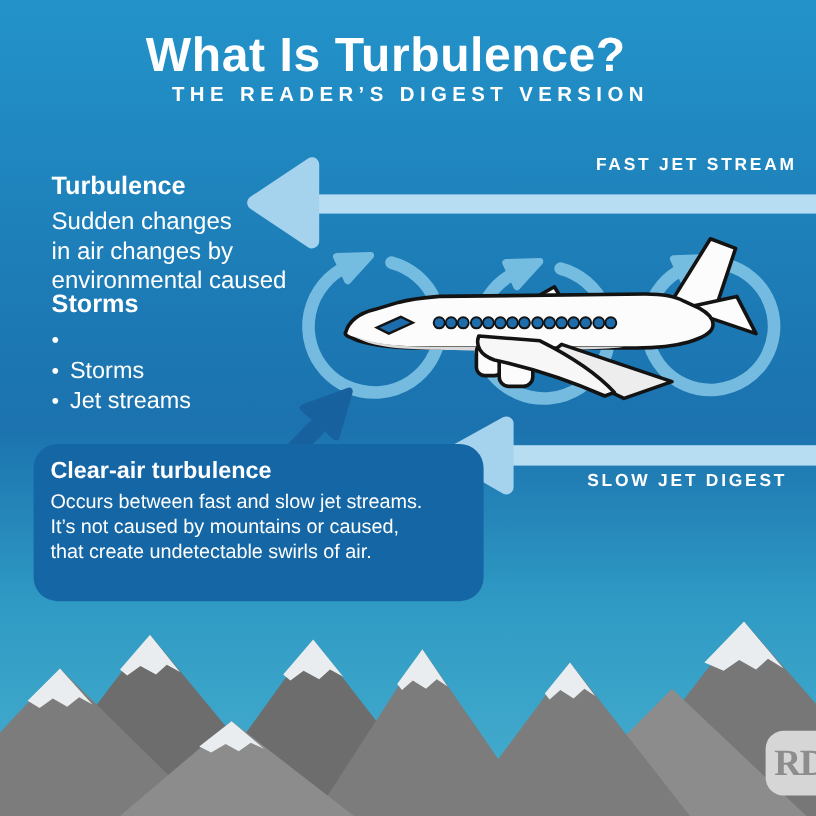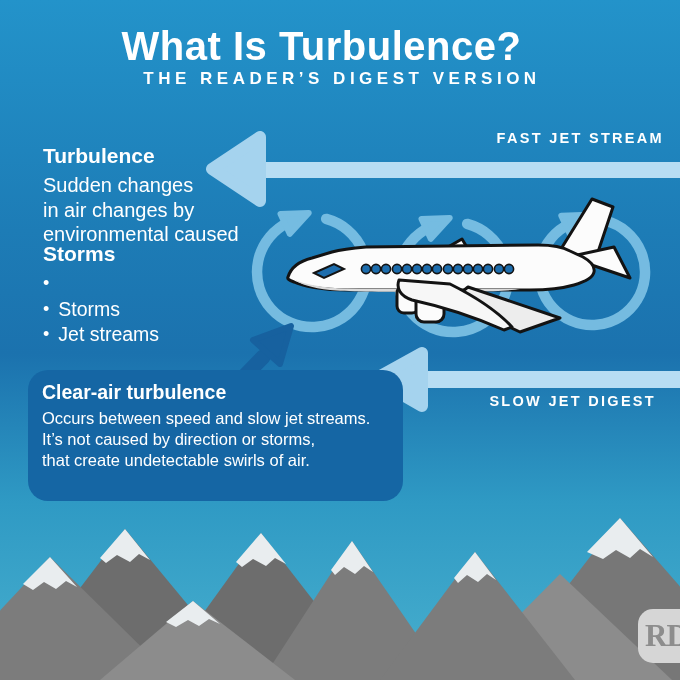--- a/index.html
+++ b/index.html
@@ -152,22 +152,22 @@
       <span class="dot">•</span>
       <span>Jet streams</span>
     </div>
   </div>
 
   <div class="jetlabel fast">FAST JET STREAM</div>
   <div class="jetlabel slow">SLOW JET DIGEST</div>
 
   <div class="callout">
     <div class="callout-h">Clear-air turbulence</div>
-    <div class="callout-ln">Occurs between speed and slow jet streams.</div>
-    <div class="callout-ln">It’s not caused by direction or storms,</div>
+    <div class="callout-ln">Occurs between fast and slow jet streams.</div>
+    <div class="callout-ln">It’s not caused by mountains or caused,</div>
     <div class="callout-ln">that create undetectable swirls of air.</div>
   </div>
 
   <div class="logo">
     <span>RD</span>
   </div>
 
 </div>
 
 </body></html>

